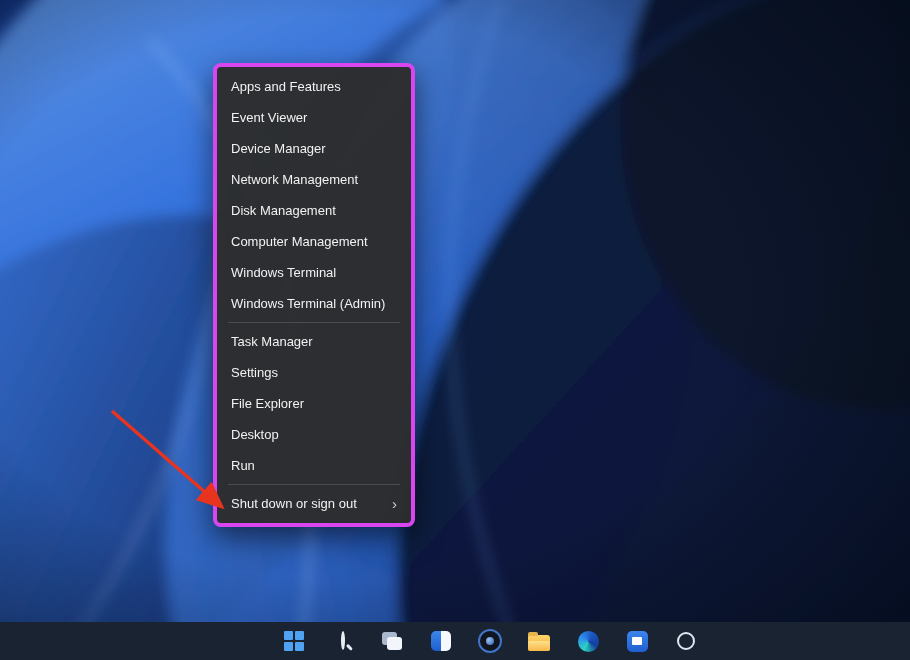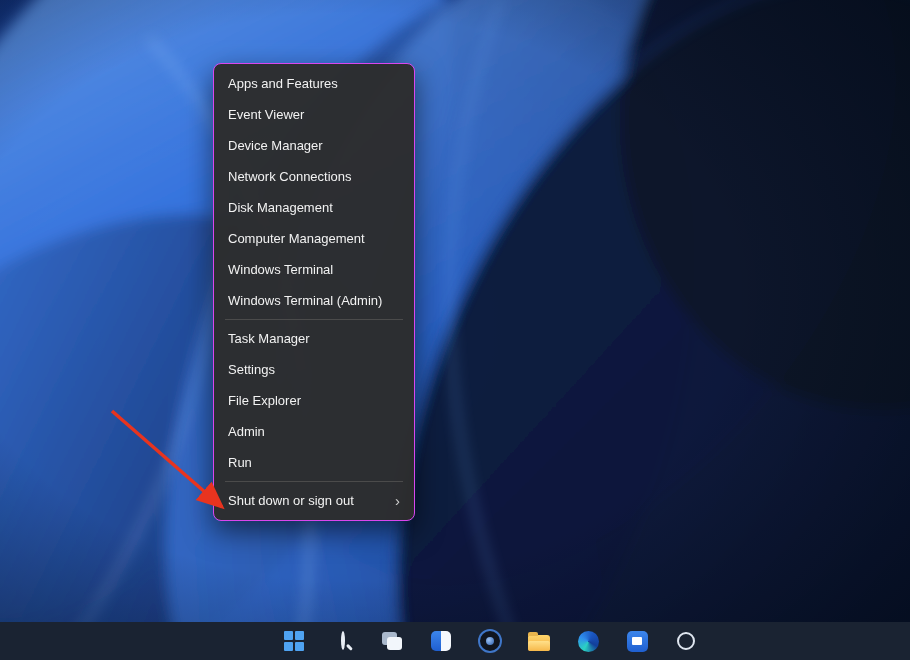--- a/index.html
+++ b/index.html
@@ -7,21 +7,21 @@
     position:relative;width:910px;height:660px;overflow:hidden;
     font-family:"Liberation Sans","DejaVu Sans",sans-serif;
     -webkit-font-smoothing:antialiased;
   }
   .wallpaper{position:absolute;inset:0;display:block;}
 
   
   .winx-menu{
     position:absolute;left:213px;top:63px;width:202px;
     background:rgba(44,44,44,0.97);
-    border:1px solid #d946ef;border-radius:8px;
+    border:4px solid #d946ef;border-radius:8px;
     box-shadow:0 10px 28px rgba(0,0,0,0.55);
     padding:4px 0;box-sizing:border-box;z-index:3;
   }
   .menu-item{
     height:31px;line-height:31px;padding:0 14px;
     color:#f2f2f2;font-size:13px;white-space:nowrap;
     display:flex;align-items:center;justify-content:flex-start;
     cursor:default;
   }
   .menu-item.has-submenu{justify-content:space-between;gap:16px;}
@@ -118,30 +118,30 @@
       <path d="M 60 660 C 160 520 230 360 220 150" stroke="#9cc2f7" stroke-width="4" opacity="0.45" filter="url(#soft)"></path>
       <path d="M 500 0 C 430 200 430 420 520 660" stroke="#6ea6f2" stroke-width="4" opacity="0.4" filter="url(#soft)"></path>
     </g>
     <rect width="910" height="660" fill="url(#gVig)"></rect>
   </svg>
 
   <div class="winx-menu">
     <div class="menu-item">Apps and Features</div>
     <div class="menu-item">Event Viewer</div>
     <div class="menu-item">Device Manager</div>
-    <div class="menu-item">Network Connections</div>
+    <div class="menu-item">Network Management</div>
     <div class="menu-item">Disk Management</div>
     <div class="menu-item">Computer Management</div>
     <div class="menu-item">Windows Terminal</div>
     <div class="menu-item">Windows Terminal (Admin)</div>
     <div class="menu-sep"></div>
     <div class="menu-item">Task Manager</div>
     <div class="menu-item">Settings</div>
     <div class="menu-item">File Explorer</div>
-    <div class="menu-item">Admin</div>
+    <div class="menu-item">Desktop</div>
     <div class="menu-item">Run</div>
     <div class="menu-sep"></div>
     <div class="menu-item has-submenu">
       <span>Shut down or sign out</span>
       <span class="chevron">›</span>
     </div>
   </div>
 
   <svg class="annotation" width="910" height="660" viewBox="0 0 910 660" aria-hidden="true">
     <defs>

